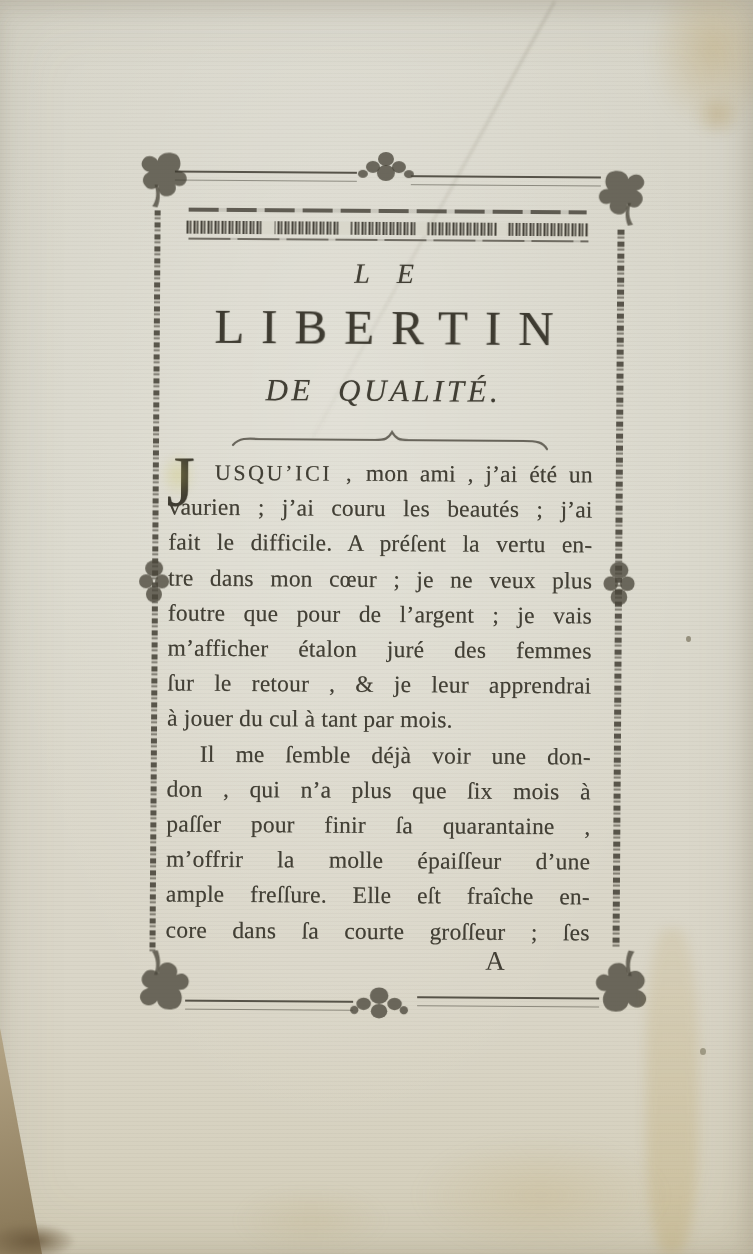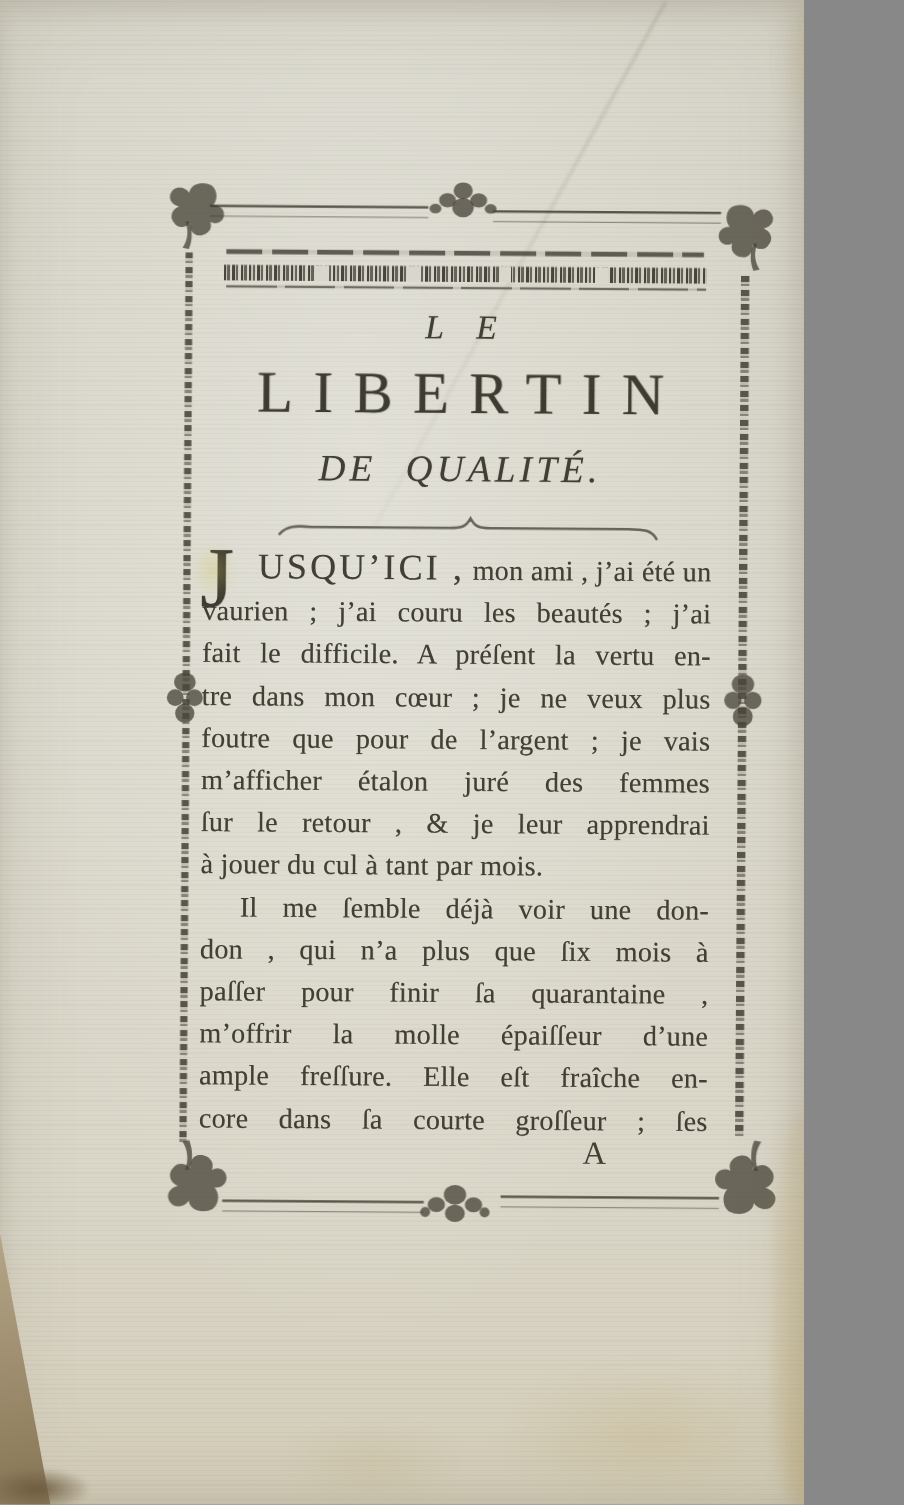--- a/index.html
+++ b/index.html
@@ -1,18 +1,18 @@
 <!DOCTYPE html>
 <html><head>
 <meta charset="utf-8">
 <style>
   html,body{margin:0;padding:0;background:#888;}
   .page{
     position:relative;
-    width:670px;height:1254px;
+    width:753px;height:1254px;
     overflow:hidden;
     font-family:"Liberation Serif","DejaVu Serif",serif;
     background:
       radial-gradient(ellipse at 45% 32%, rgba(255,255,255,0.22), rgba(255,255,255,0) 62%),
       repeating-linear-gradient(0deg, rgba(110,105,92,0.05) 0 1px, rgba(0,0,0,0) 1px 4px),
       linear-gradient(180deg,#d7d5c9 0%,#dbd9cd 45%,#dad6c8 78%,#d6d1bf 92%,#d3cdb8 100%);
     box-shadow:inset 0 0 70px rgba(115,105,85,0.14), inset -10px 0 22px rgba(120,105,80,0.12), inset 0 8px 18px rgba(120,110,90,0.10);
   }
   
   .print{position:absolute;left:0;top:0;width:753px;height:1254px;transform:rotate(0.4deg);transform-origin:385px 590px;}
@@ -62,21 +62,21 @@
   .brace path{stroke:#4a463c;stroke-width:2.2;fill:none;stroke-linecap:round;opacity:.8;}
   
   .body{position:absolute;left:168px;top:456px;width:424px;font-size:23.5px;line-height:35.2px;
     color:#423f35;text-shadow:0.25px 0.25px 0.55px rgba(66,63,53,.5);letter-spacing:0.2px;}
   .line{text-align:justify;text-align-last:justify;white-space:nowrap0;}
   .line.no-just{text-align-last:left;}
   .line.indent{text-indent:33px;}
   .line.first{position:relative;padding-left:46px;}
   .dropcap{position:absolute;left:-2px;top:-9px;font-size:72px;line-height:1;color:#3f3c32;
     text-shadow:0.4px 0.4px 0.8px rgba(63,60,50,.5);}
-  .opening{font-size:30px;letter-spacing:2.6px;}
+  .opening{font-size:22px;letter-spacing:2.6px;}
   .signature{position:absolute;left:488px;top:945px;font-size:27px;color:#423f35;}
   
   .stain{position:absolute;border-radius:50%;pointer-events:none;}
   .st-tr1{left:648px;top:-36px;width:130px;height:170px;background:radial-gradient(ellipse,rgba(178,148,82,.34),rgba(178,148,82,0) 70%);filter:blur(6px);}
   .st-tr2{left:694px;top:92px;width:48px;height:46px;background:radial-gradient(ellipse,rgba(170,140,75,.30),rgba(170,140,75,0) 70%);filter:blur(4px);}
   .st-band{left:646px;top:928px;width:52px;height:326px;border-radius:38%;filter:blur(6px);
     background:linear-gradient(180deg,rgba(186,160,94,.16),rgba(186,160,94,.30));}
   .st-bot1{left:416px;top:1136px;width:250px;height:118px;background:radial-gradient(ellipse,rgba(185,160,100,.22),rgba(185,160,100,0) 72%);filter:blur(7px);}
   .st-bot2{left:236px;top:1186px;width:150px;height:68px;background:radial-gradient(ellipse,rgba(180,158,100,.15),rgba(180,158,100,0) 72%);filter:blur(6px);}
   .st-j{left:160px;top:452px;width:36px;height:46px;background:radial-gradient(ellipse,rgba(205,198,92,.30),rgba(205,198,92,0) 72%);filter:blur(3px);}

